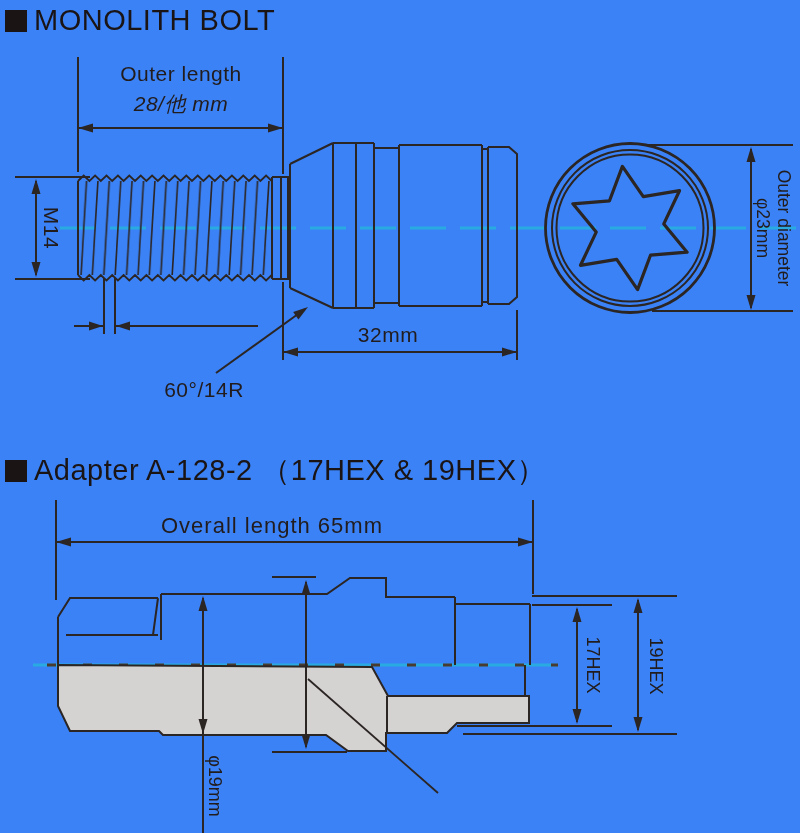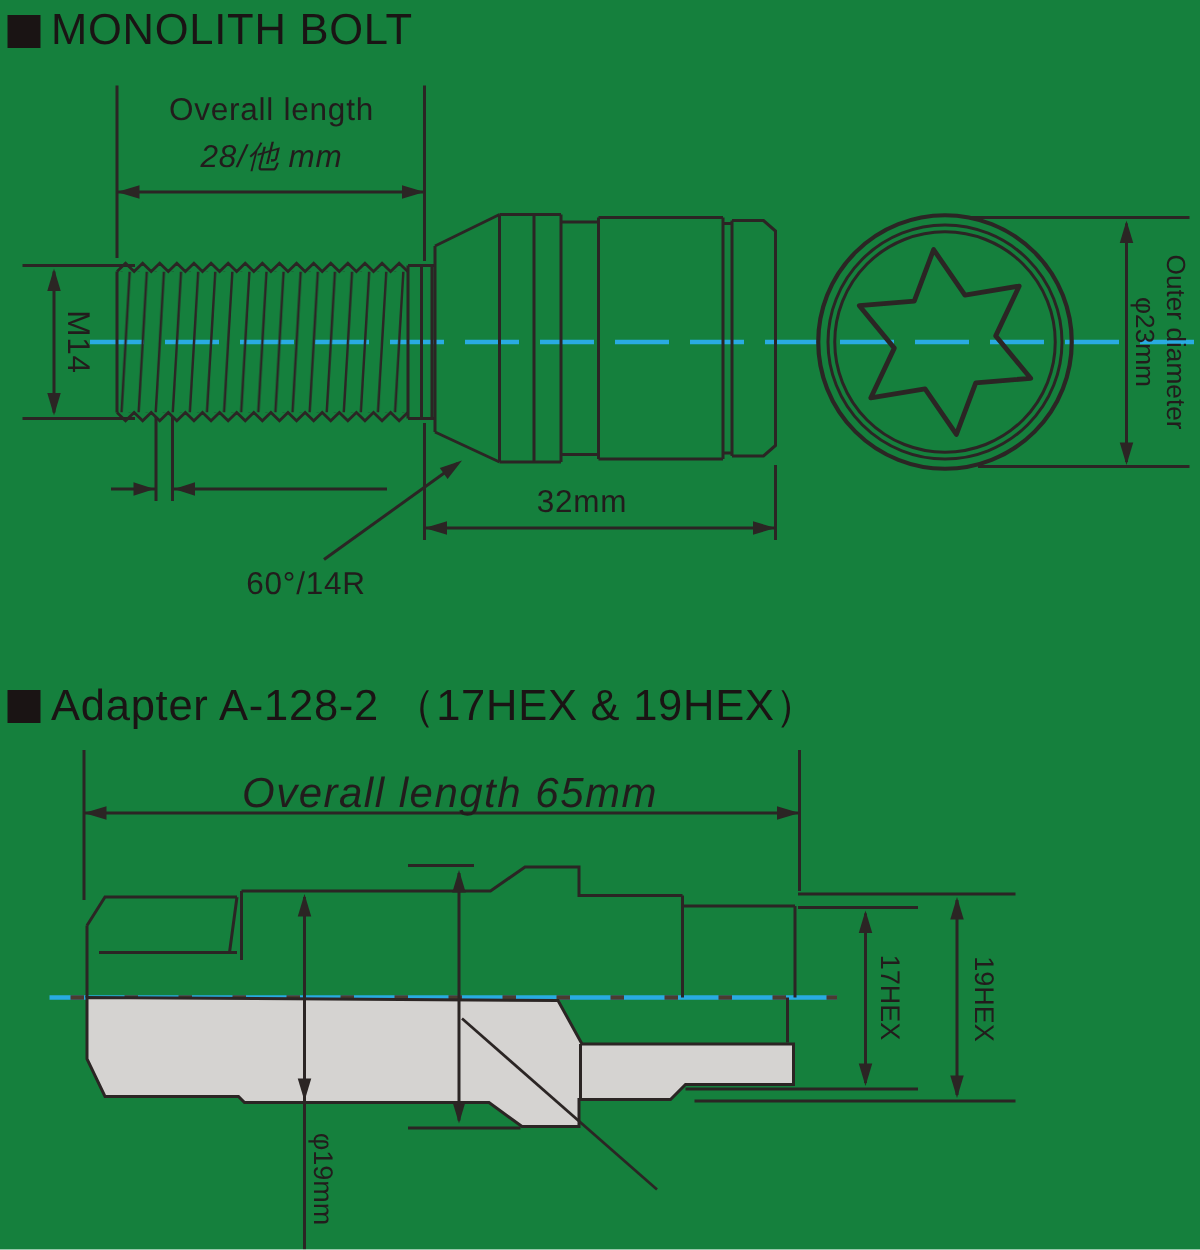--- a/index.html
+++ b/index.html
@@ -1,17 +1,17 @@
 <!DOCTYPE html>
 <html><head>
 <meta charset="utf-8">
 <style>
   html,body{margin:0;padding:0;background:#ffffff;}
   .canvas{
-    position:relative;width:800px;height:833px;background:#15803d;overflow:hidden;
+    position:relative;width:800px;height:833px;background:#3b82f6;overflow:hidden;
     font-family:"Liberation Sans", sans-serif;color:#221c1c;
   }
   .lbl{position:absolute;text-align:center;white-space:nowrap;color:#221c1c;}
   .rot{transform:rotate(90deg);}
   .title{position:absolute;display:flex;align-items:center;font-size:29px;letter-spacing:0.5px;color:#1a1414;}
   .title .sq{display:inline-block;width:22px;height:22px;background:#1a1414;margin-right:7px;flex:0 0 auto;}
   svg{position:absolute;left:0;top:0;}
   .dimtext{font-size:21px;letter-spacing:0.5px;}
 </style>
 </head>
@@ -110,41 +110,41 @@
       <polygon points="306,749 301.5,734 310.5,734" fill="#2b2524" stroke="none"></polygon>
       <path d="M308,679 L438,793" stroke-width="1.8"></path>
     </g>
   </svg>
 
   <div class="title" style="left:5px;top:4px;">
     <span class="sq"></span>
     <span>MONOLITH BOLT</span>
   </div>
 
-  <div class="lbl dimtext" style="left:81px;top:62px;width:200px;">Overall length</div>
+  <div class="lbl dimtext" style="left:81px;top:62px;width:200px;">Outer length</div>
   <div class="lbl dimtext" style="left:81px;top:90px;width:200px;font-style:italic;">28/他 mm</div>
 
   <div class="lbl dimtext rot" style="left:1px;top:216px;width:100px;height:24px;line-height:24px;">M14</div>
 
 
   <div class="lbl dimtext" style="left:104px;top:378px;width:200px;">60°/14R</div>
 
   <div class="lbl dimtext" style="left:288px;top:323px;width:200px;">32mm</div>
 
   <div class="lbl rot" style="left:688px;top:207px;width:170px;height:42px;font-size:17.5px;line-height:21px;">
     <div>Outer diameter</div>
     <div>φ23mm</div>
   </div>
 
   <div class="title" style="left:5px;top:451px;">
     <span class="sq"></span>
     <span>Adapter A-128-2 （17HEX &amp; 19HEX）</span>
   </div>
 
-  <div class="lbl" style="left:150px;top:513px;width:300px;font-size:28px;letter-spacing:1px;font-style:italic;">Overall length 65mm</div>
+  <div class="lbl" style="left:122px;top:513px;width:300px;font-size:22px;letter-spacing:1px;">Overall length 65mm</div>
 
   <div class="lbl rot" style="left:538px;top:655px;width:110px;height:20px;line-height:20px;font-size:18px;">17HEX</div>
   <div class="lbl rot" style="left:601px;top:656px;width:110px;height:20px;line-height:20px;font-size:18px;">19HEX</div>
 
   <div class="lbl rot" style="left:169px;top:776px;width:92px;height:20px;line-height:20px;font-size:18px;">φ19mm</div>
 
 
 </div>
 
 </body></html>

